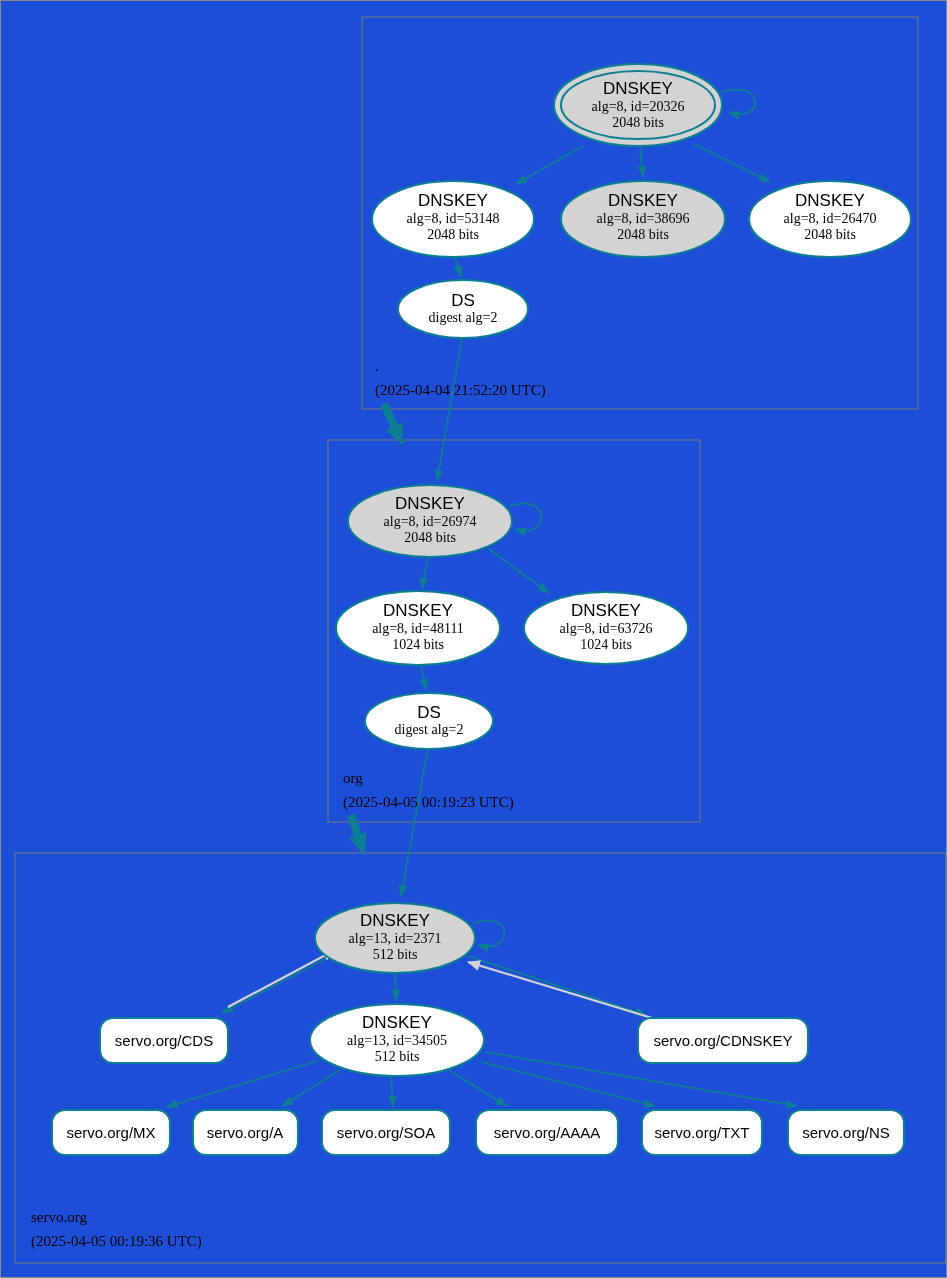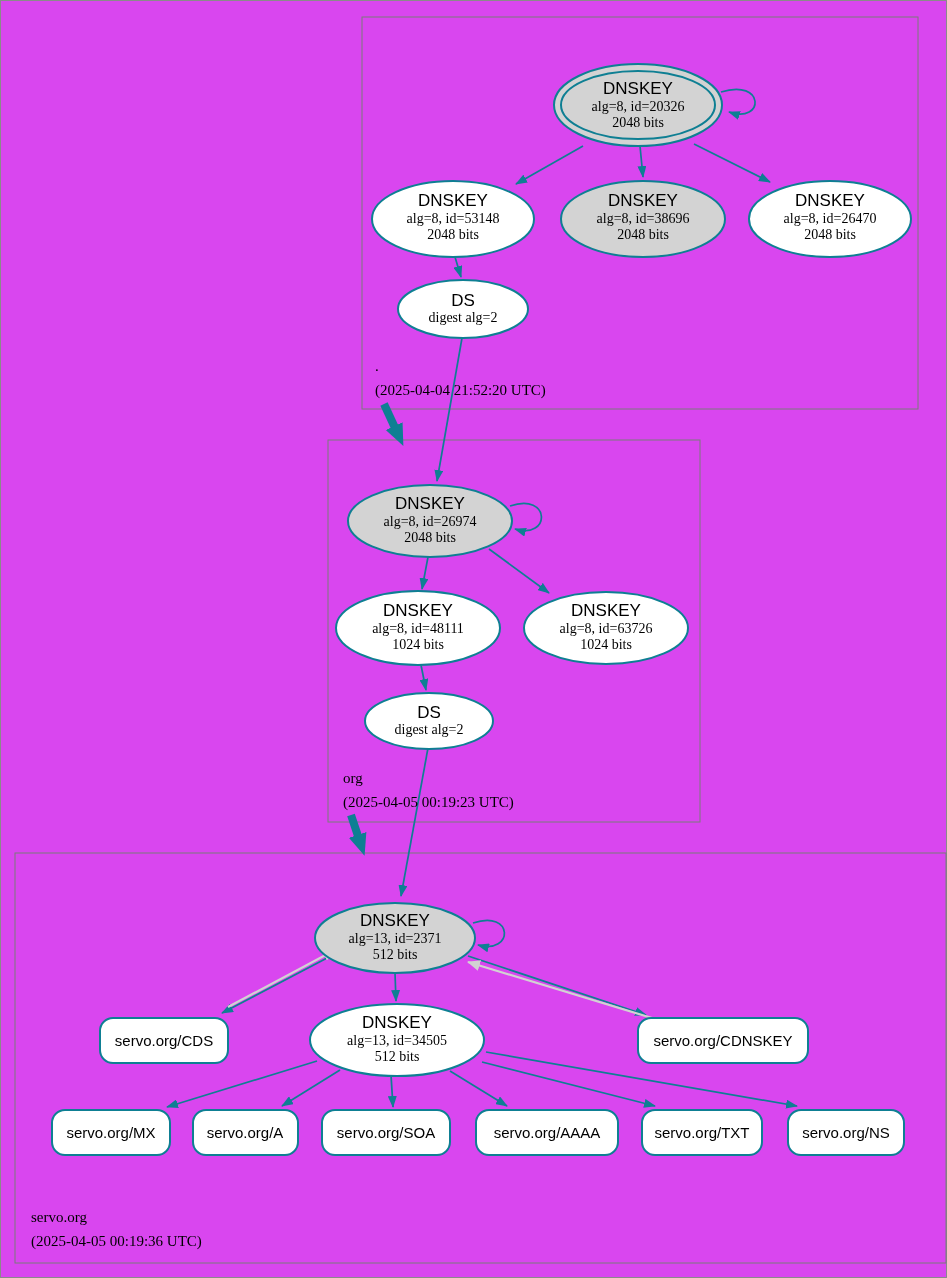--- a/index.html
+++ b/index.html
@@ -1,16 +1,16 @@
 <!DOCTYPE html>
 <html><head>
 <meta charset="utf-8">
 <style>
   html,body{margin:0;padding:0;background:#fff;}
-  #canvas{position:relative;width:947px;height:1278px;background:#d946ef;overflow:hidden;}
+  #canvas{position:relative;width:947px;height:1278px;background:#1d4ed8;overflow:hidden;}
   svg{display:block;}
   text{fill:#000;}
   .t-title{font-family:"Liberation Sans","DejaVu Sans",sans-serif;font-size:17px;text-anchor:middle;}
   .t-detail{font-family:"Liberation Serif","DejaVu Serif",serif;font-size:14px;text-anchor:middle;}
   .t-rr{font-family:"Liberation Sans","DejaVu Sans",sans-serif;font-size:15px;text-anchor:middle;}
   .t-zone{font-family:"Liberation Serif","DejaVu Serif",serif;font-size:15px;text-anchor:start;}
   .zone-box{fill:none;stroke:#7b7b7b;stroke-width:1;}
   .frame{fill:none;stroke:#8a8a8a;stroke-width:1;}
   .edge{fill:none;stroke:#0e7f93;stroke-width:1.7;}
   .edge-gray{fill:none;stroke:#d2d2d2;stroke-width:2.2;}

